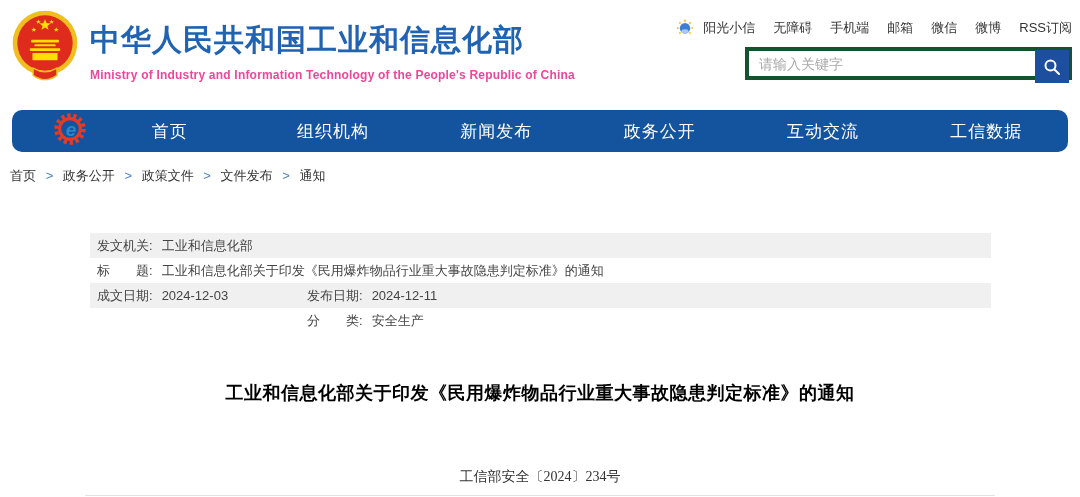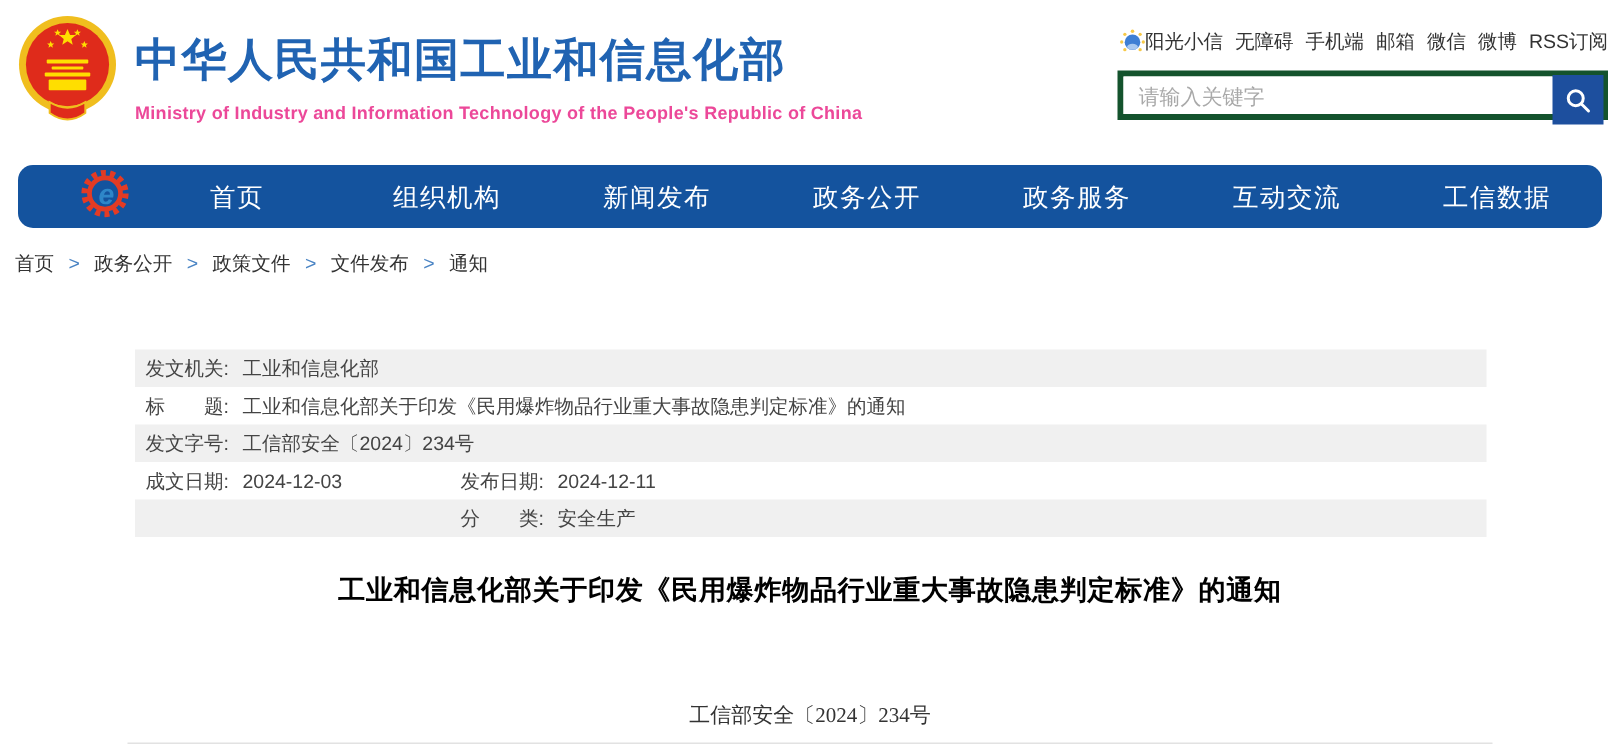--- a/index.html
+++ b/index.html
@@ -7,21 +7,21 @@
   .page {
     position:relative; width:1080px; height:497px; background:#fff; overflow:hidden;
     font-family:"Liberation Sans","DejaVu Sans",sans-serif; color:#333;
   }
   
   .brand { position:absolute; left:12px; top:10px; display:flex; align-items:flex-start; cursor:pointer; }
   .emblem { display:block; width:66px; height:74px; }
   .brand-text { margin-left:12px; padding-top:10px; }
   .site-title { font-size:30px; font-weight:bold; color:#2063B2; letter-spacing:1px; white-space:nowrap; }
   .site-subtitle { font-size:12px; font-weight:600; color:#ec4899; margin-top:7px; letter-spacing:.2px; white-space:nowrap; }
-  .quick-links { position:absolute; top:19px; right:8px; display:flex; align-items:center; gap:8px; font-size:13px; }
+  .quick-links { position:absolute; top:19px; right:8px; display:flex; align-items:center; gap:18px; font-size:13px; }
   .quick-links a { color:#333; text-decoration:none; cursor:pointer; white-space:nowrap; }
   .sun-icon { display:inline-flex; width:18px; height:18px; margin-right:-9px; }
   .search-bar { position:absolute; top:47px; right:8px; width:327px; height:33px; border:4px solid #14532d; display:flex; background:#fff; }
   .search-bar input { flex:1; border:none; outline:none; font-size:14px; padding:0 10px; color:#333; font-family:inherit; }
   .search-bar input::placeholder { color:#a9a9a9; }
   .search-btn { width:34px; height:33px; margin:-1px -1px -1px 0; border:none; background:#1D4F9E; cursor:pointer; display:flex; align-items:center; justify-content:center; }
   
   .main-nav { position:absolute; left:12px; right:12px; top:110px; height:42px; background:#14539E; border-radius:10px; display:flex; align-items:center; }
   .nav-logo { width:36px; height:36px; margin-left:40px; flex:0 0 auto; }
   .main-nav a { flex:1; text-align:center; color:#fff; font-size:17px; text-decoration:none; cursor:pointer; letter-spacing:1px; }
@@ -116,21 +116,20 @@
       <svg class="nav-logo" viewBox="0 0 40 40" xmlns="http://www.w3.org/2000/svg">
         <circle cx="20" cy="20" r="14.5" fill="none" stroke="#E33B24" stroke-width="6" stroke-dasharray="3.5 3"></circle>
         <circle cx="20" cy="20" r="11.5" fill="none" stroke="#E33B24" stroke-width="3.5"></circle>
         <text x="21" y="27.5" font-size="21" font-weight="bold" font-style="italic" fill="#2E86C8" text-anchor="middle" font-family="Liberation Sans, sans-serif">e</text>
       </svg>
     </span>
     <a>首页</a>
     <a>组织机构</a>
     <a>新闻发布</a>
     <a>政务公开</a>
-    <a>政务服务</a>
     <a>互动交流</a>
     <a>工信数据</a>
   </nav>
 
   <div class="breadcrumb">
     <a>首页</a>
     <span class="crumb-sep">&gt;</span>
     <a>政务公开</a>
     <span class="crumb-sep">&gt;</span>
     <a>政策文件</a>
@@ -146,25 +145,20 @@
         <span>发文机关:</span><span class="m-value">工业和信息化部</span>
       </div>
     </div>
     <div class="meta-row">
       <div class="meta-cell c1">
         <span>标　　题:</span><span class="m-value">工业和信息化部关于印发《民用爆炸物品行业重大事故隐患判定标准》的通知</span>
       </div>
     </div>
     <div class="meta-row">
       <div class="meta-cell c1">
-        <span>发文字号:</span><span class="m-value">工信部安全〔2024〕234号</span>
-      </div>
-    </div>
-    <div class="meta-row">
-      <div class="meta-cell c1">
         <span>成文日期:</span><span class="m-value">2024-12-03</span>
       </div>
       <div class="meta-cell c2">
         <span>发布日期:</span><span class="m-value">2024-12-11</span>
       </div>
     </div>
     <div class="meta-row">
       <div class="meta-cell c2">
         <span>分　　类:</span><span class="m-value">安全生产</span>
       </div>

